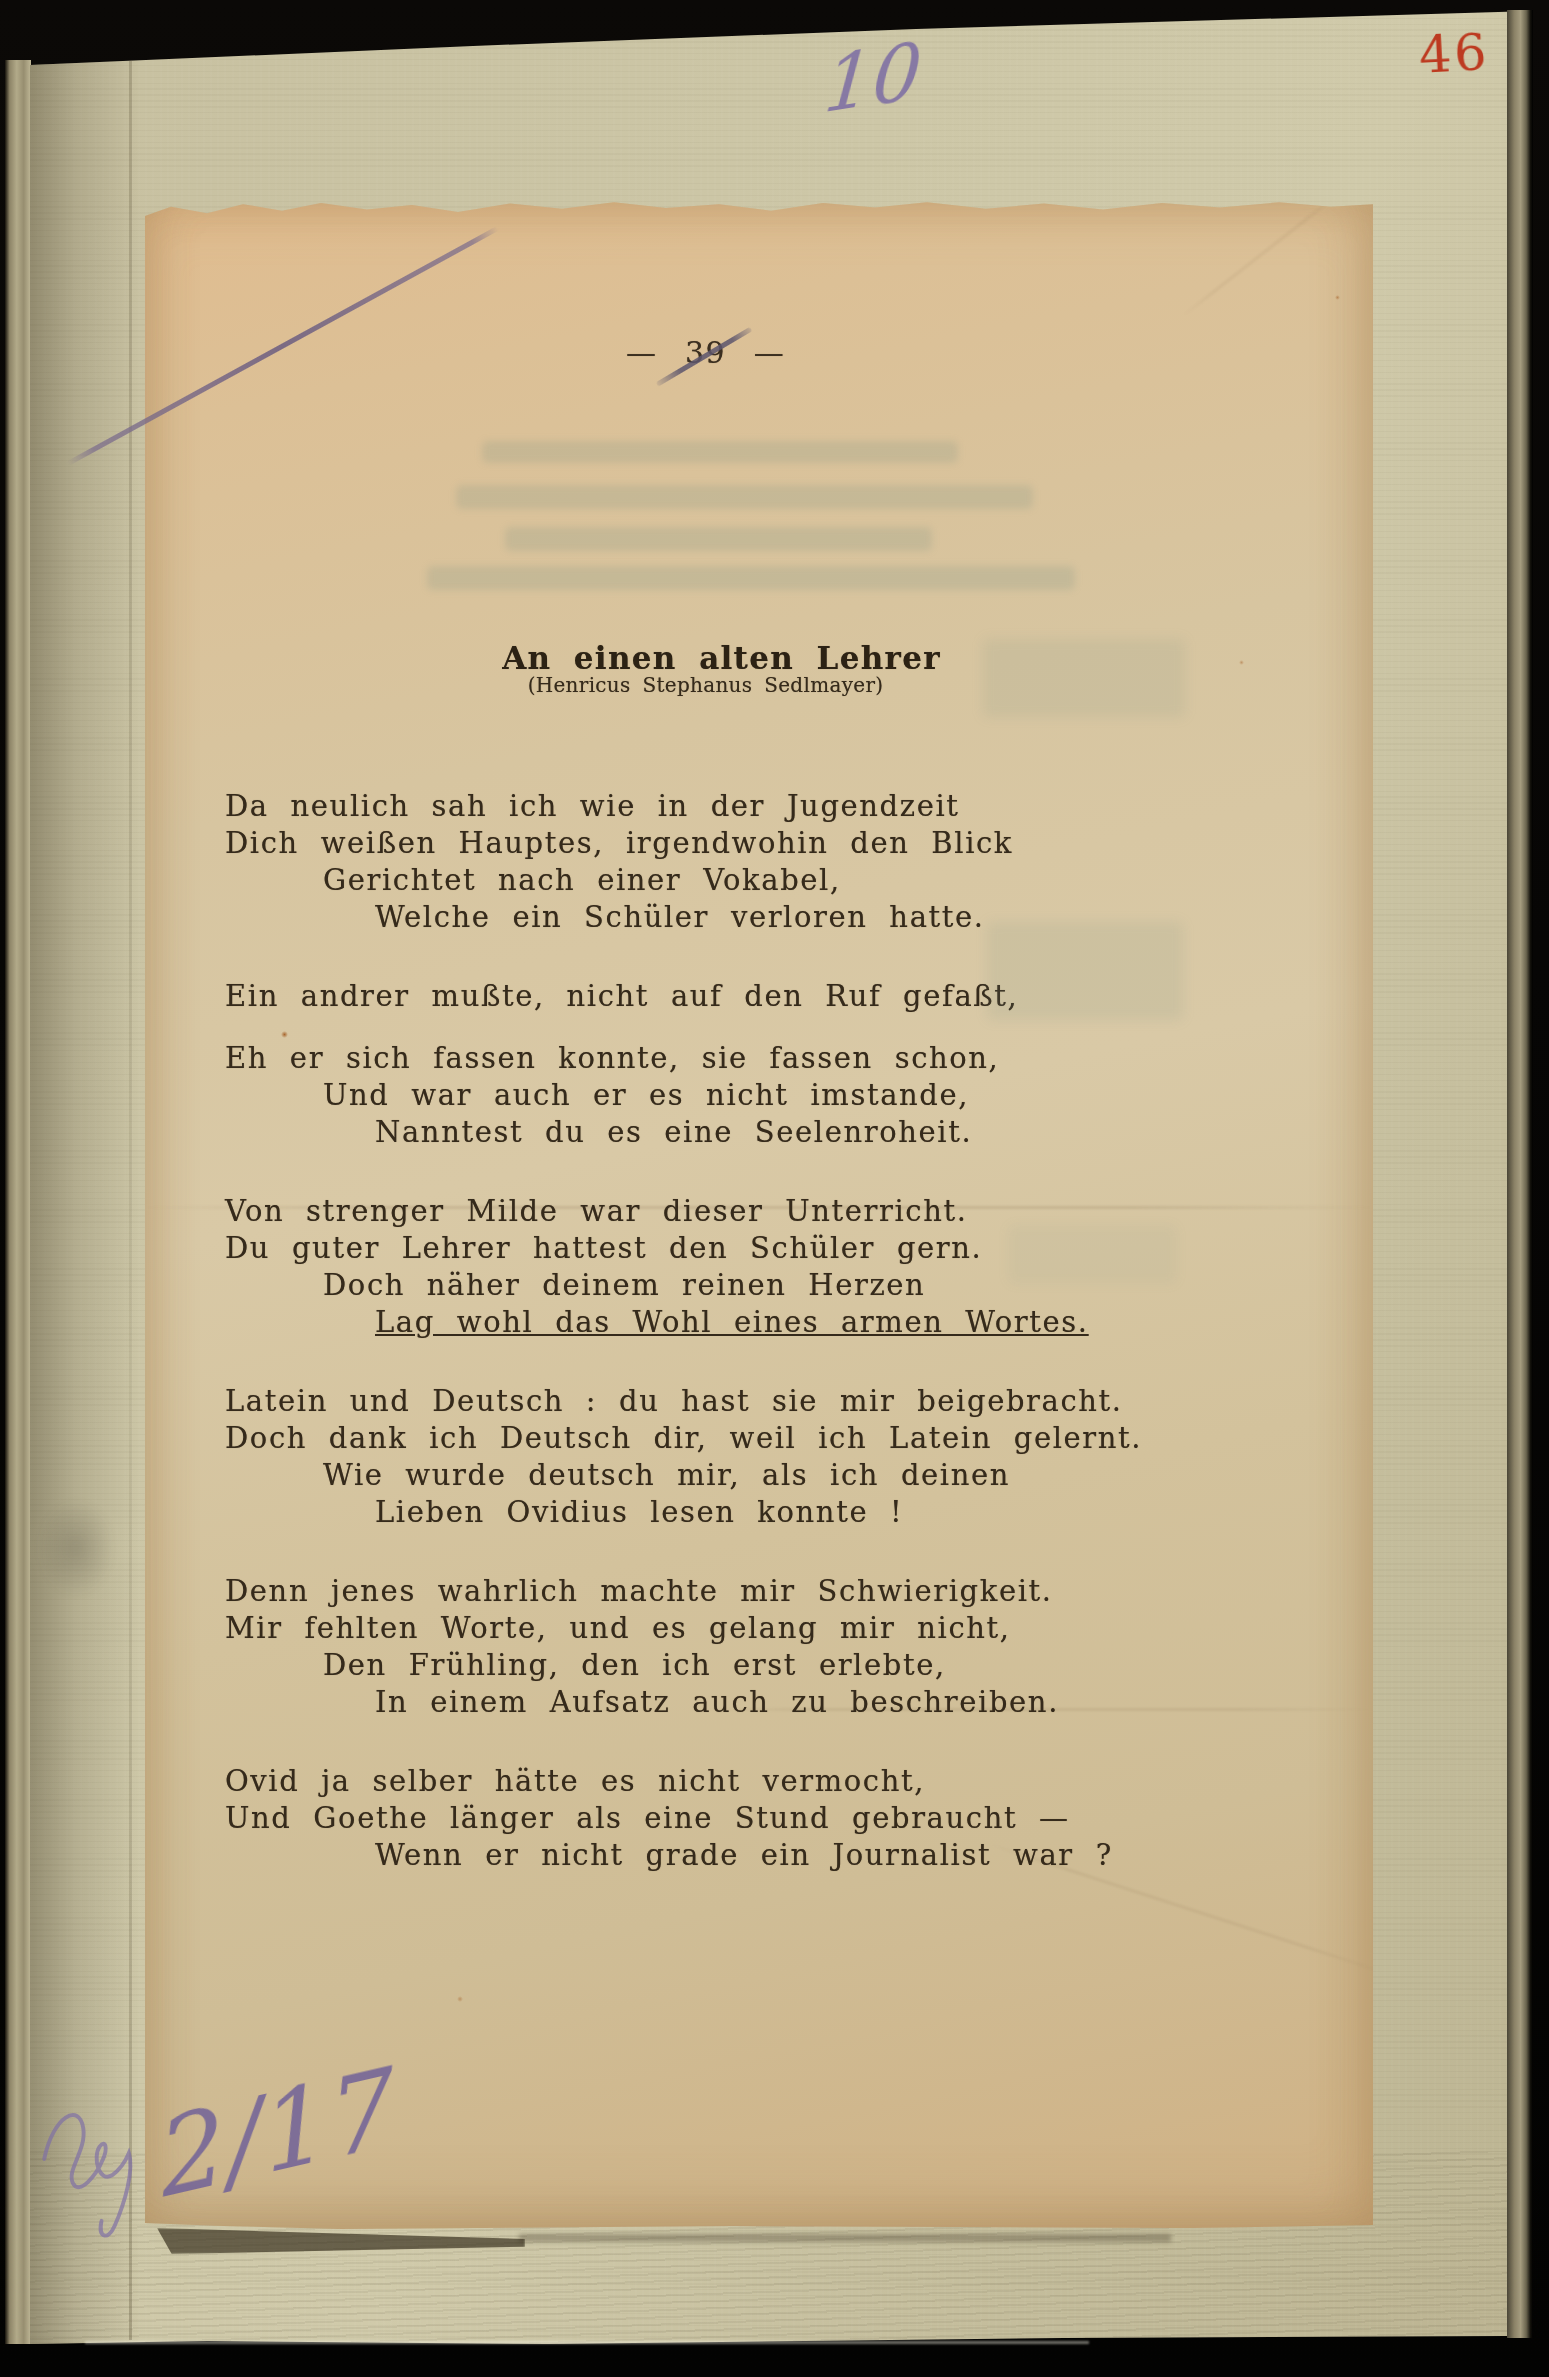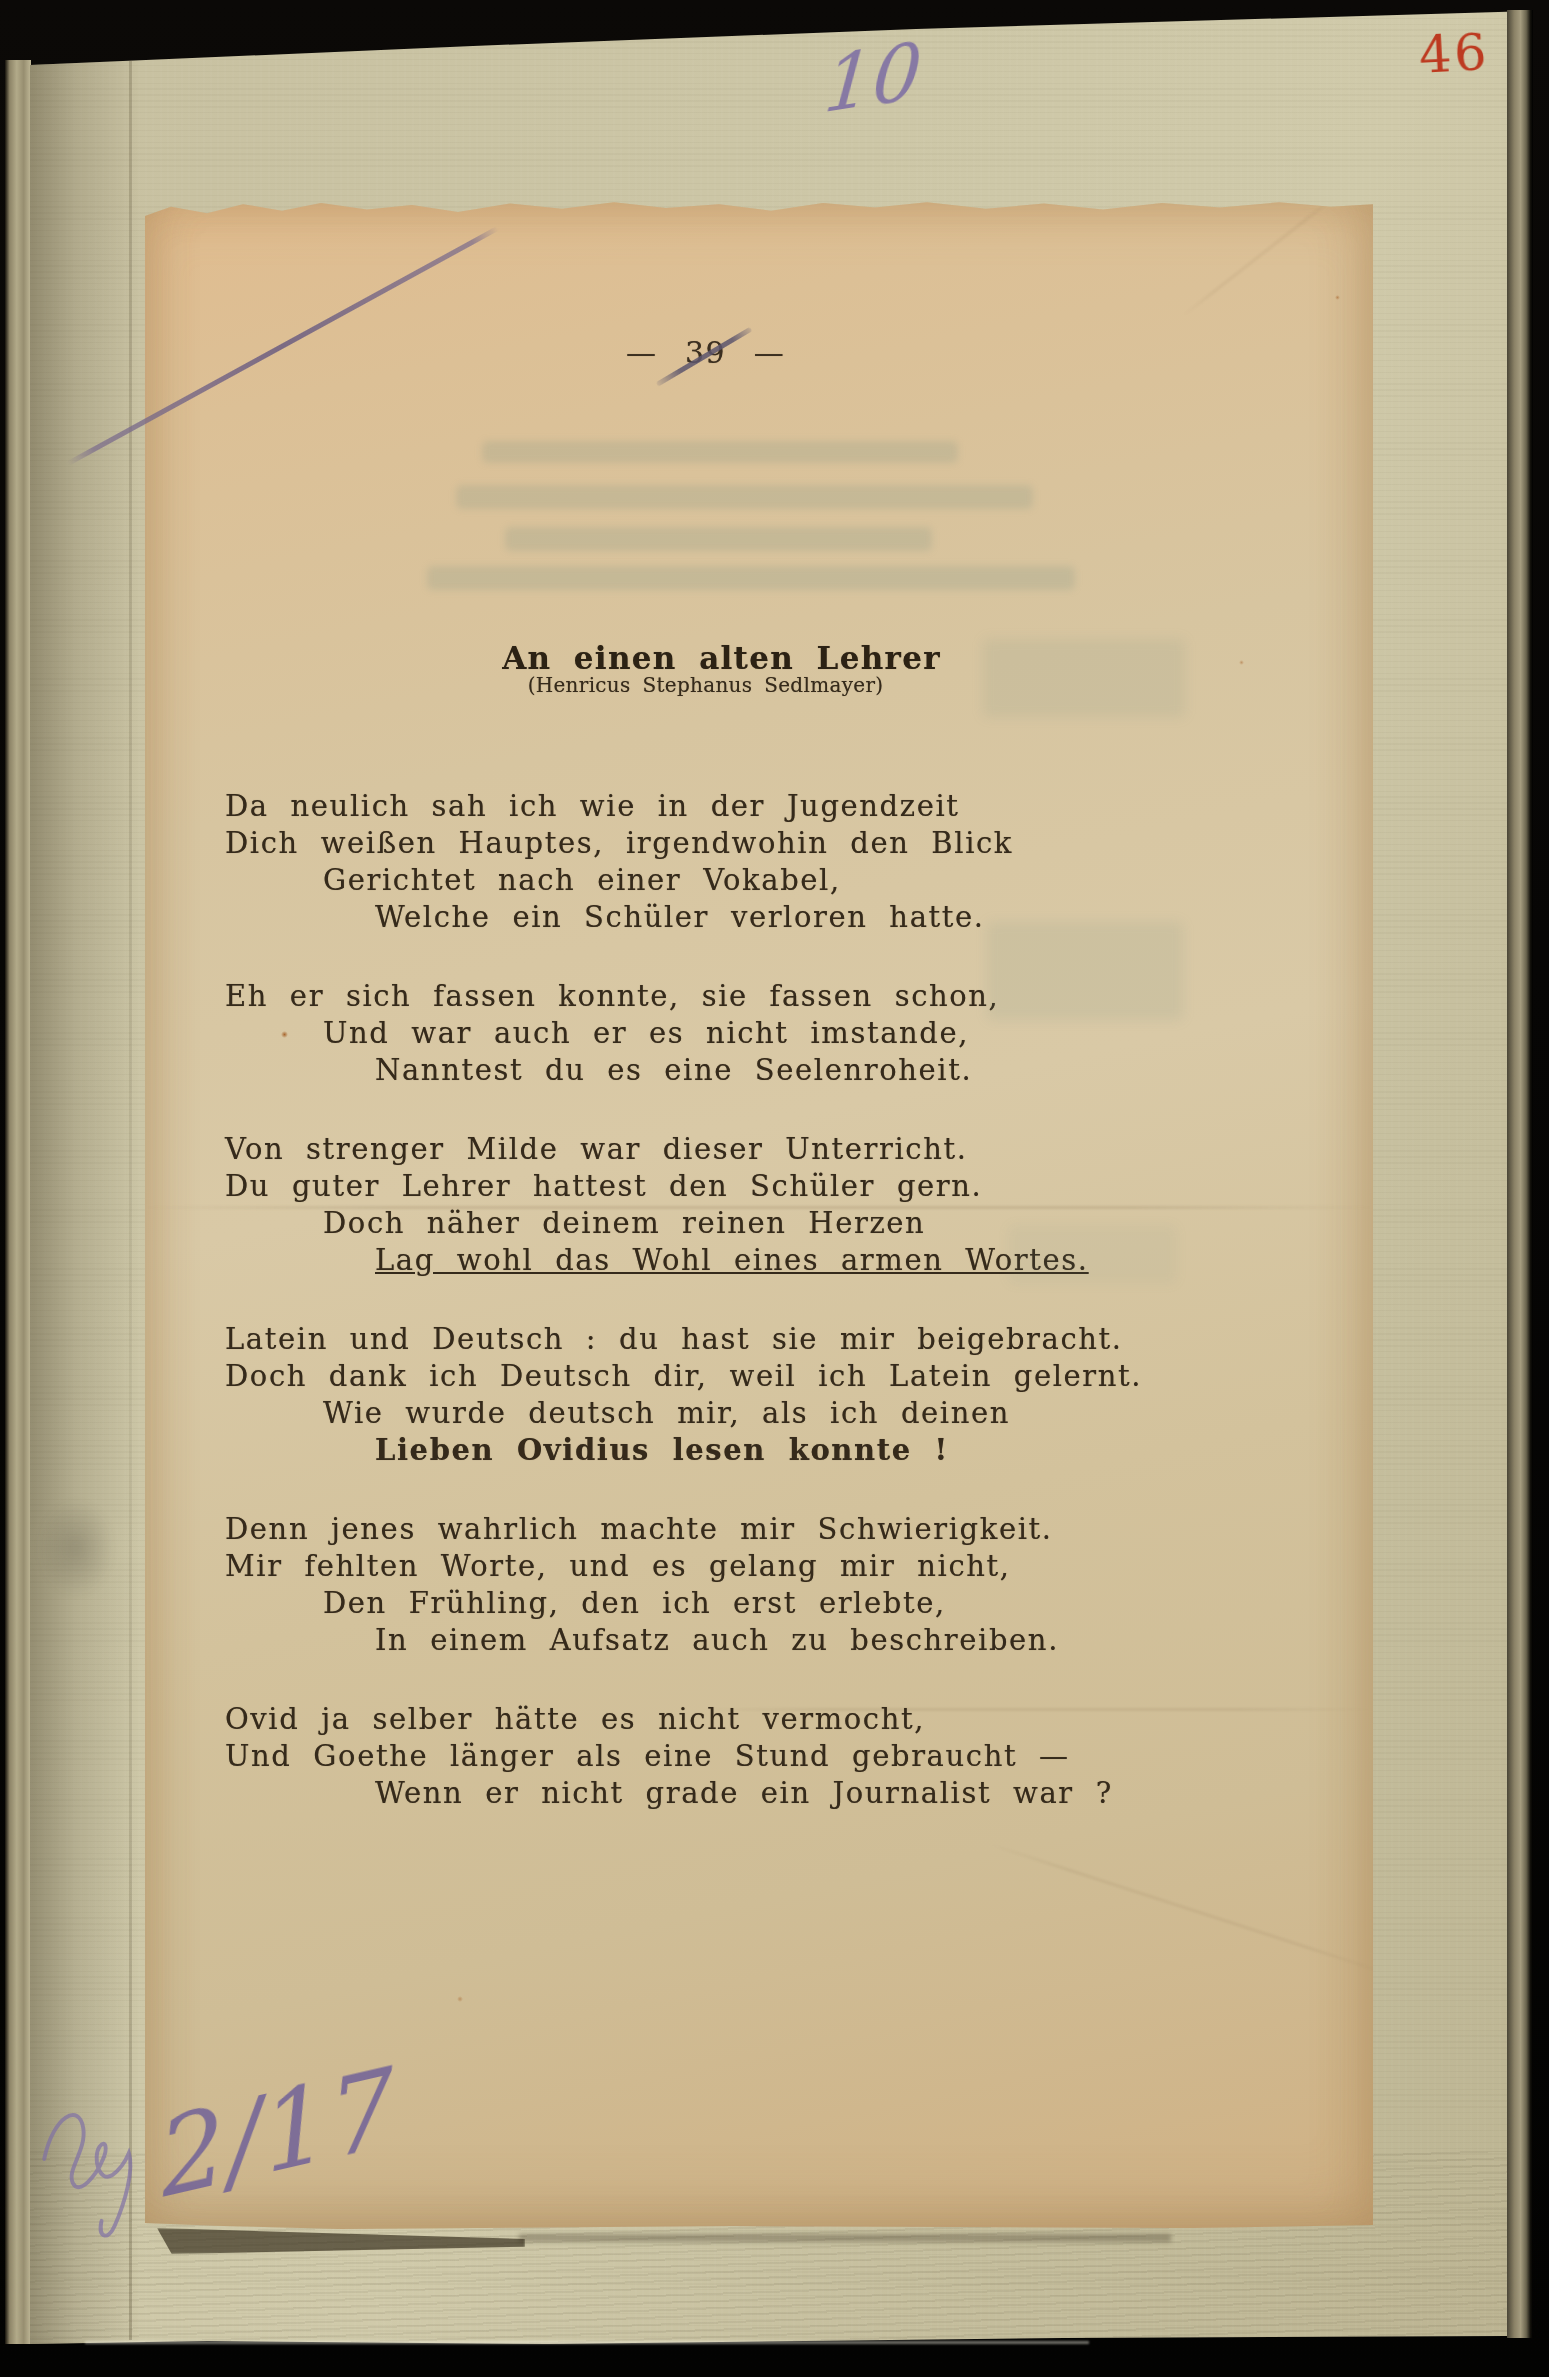--- a/index.html
+++ b/index.html
@@ -94,35 +94,36 @@
       <div class="centered-col print poem-subtitle">(Henricus Stephanus Sedlmayer)</div>
 
       <div class="stanzas-col print" id="stanzas">
           <div class="stanza">
             <div class="line" style="padding-left: 0px;">Da neulich sah ich wie in der Jugendzeit</div>
             <div class="line" style="padding-left: 0px;">Dich weißen Hauptes, irgendwohin den Blick</div>
             <div class="line" style="padding-left: 98px;">Gerichtet nach einer Vokabel,</div>
             <div class="line" style="padding-left: 150px;">Welche ein Schüler verloren hatte.</div>
           </div>
           <div class="stanza">
+            <div class="line" style="padding-left: 0px;">Ein andrer mußte, nicht auf den Ruf gefaßt,</div>
             <div class="line" style="padding-left: 0px; margin-top: 25px;">Eh er sich fassen konnte, sie fassen schon,</div>
             <div class="line" style="padding-left: 98px;">Und war auch er es nicht imstande,</div>
             <div class="line" style="padding-left: 150px;">Nanntest du es eine Seelenroheit.</div>
           </div>
           <div class="stanza">
             <div class="line" style="padding-left: 0px;">Von strenger Milde war dieser Unterricht.</div>
             <div class="line" style="padding-left: 0px;">Du guter Lehrer hattest den Schüler gern.</div>
             <div class="line" style="padding-left: 98px;">Doch näher deinem reinen Herzen</div>
             <div class="line" style="padding-left: 150px; text-decoration: underline;">Lag wohl das Wohl eines armen Wortes.</div>
           </div>
           <div class="stanza">
             <div class="line" style="padding-left: 0px;">Latein und Deutsch : du hast sie mir beigebracht.</div>
             <div class="line" style="padding-left: 0px;">Doch dank ich Deutsch dir, weil ich Latein gelernt.</div>
             <div class="line" style="padding-left: 98px;">Wie wurde deutsch mir, als ich deinen</div>
-            <div class="line" style="padding-left: 150px; font-weight: bold;">Lieben Ovidius lesen konnte !</div>
+            <div class="line" style="padding-left: 150px;">Lieben Ovidius lesen konnte !</div>
           </div>
           <div class="stanza">
             <div class="line" style="padding-left: 0px;">Denn jenes wahrlich machte mir Schwierigkeit.</div>
             <div class="line" style="padding-left: 0px;">Mir fehlten Worte, und es gelang mir nicht,</div>
             <div class="line" style="padding-left: 98px;">Den Frühling, den ich erst erlebte,</div>
             <div class="line" style="padding-left: 150px;">In einem Aufsatz auch zu beschreiben.</div>
           </div>
           <div class="stanza">
             <div class="line" style="padding-left: 0px;">Ovid ja selber hätte es nicht vermocht,</div>
             <div class="line" style="padding-left: 0px;">Und Goethe länger als eine Stund gebraucht —</div>

